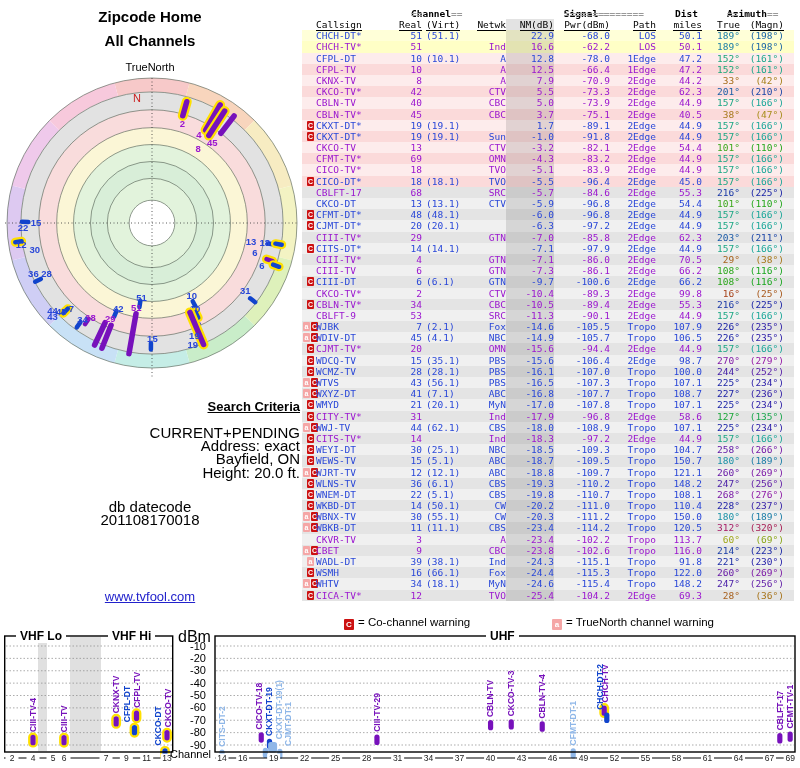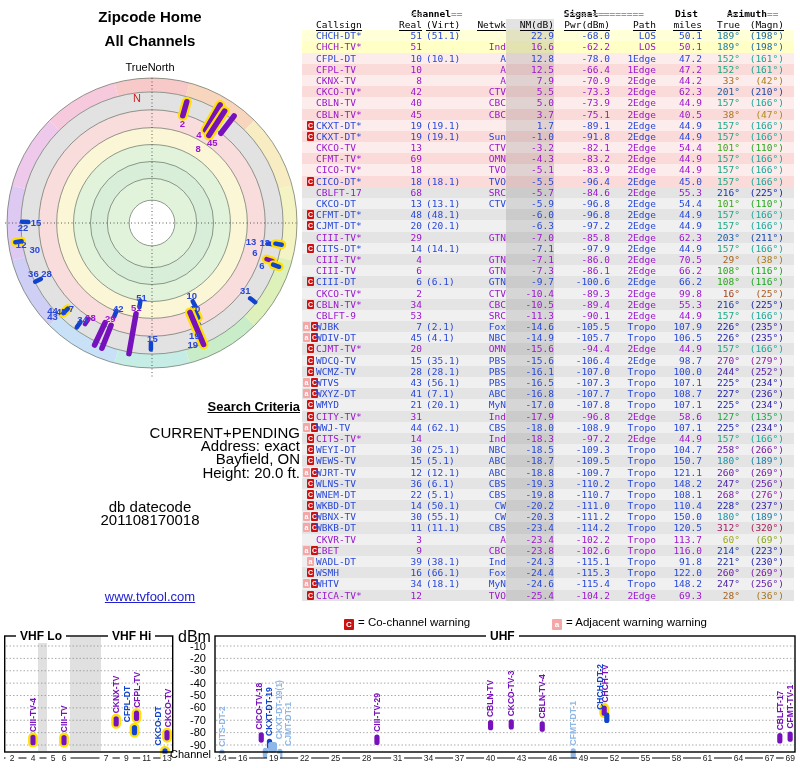--- a/index.html
+++ b/index.html
@@ -394,14 +394,14 @@
 <div class="ptitle" id="t-vhflo">VHF Lo</div>
 <div class="ptitle" id="t-vhfhi">VHF Hi</div>
 <div class="ptitle" id="t-uhf">UHF</div>
 <div id="t-dbm">dBm</div>
 <div id="t-channel">Channel</div>
 
 <div class="legend" style="left:344px;top:616px;">
   <span class="lbdg" style="background:#cc1111;">C</span><span>= Co-channel warning</span>
 </div>
 <div class="legend" style="left:552px;top:616px;">
-  <span class="lbdg" style="background:#f5a6a6;">a</span><span>= Adjacent warning warning</span>
+  <span class="lbdg" style="background:#f5a6a6;">a</span><span>= TrueNorth channel warning</span>
 </div>
 
 </body></html>

